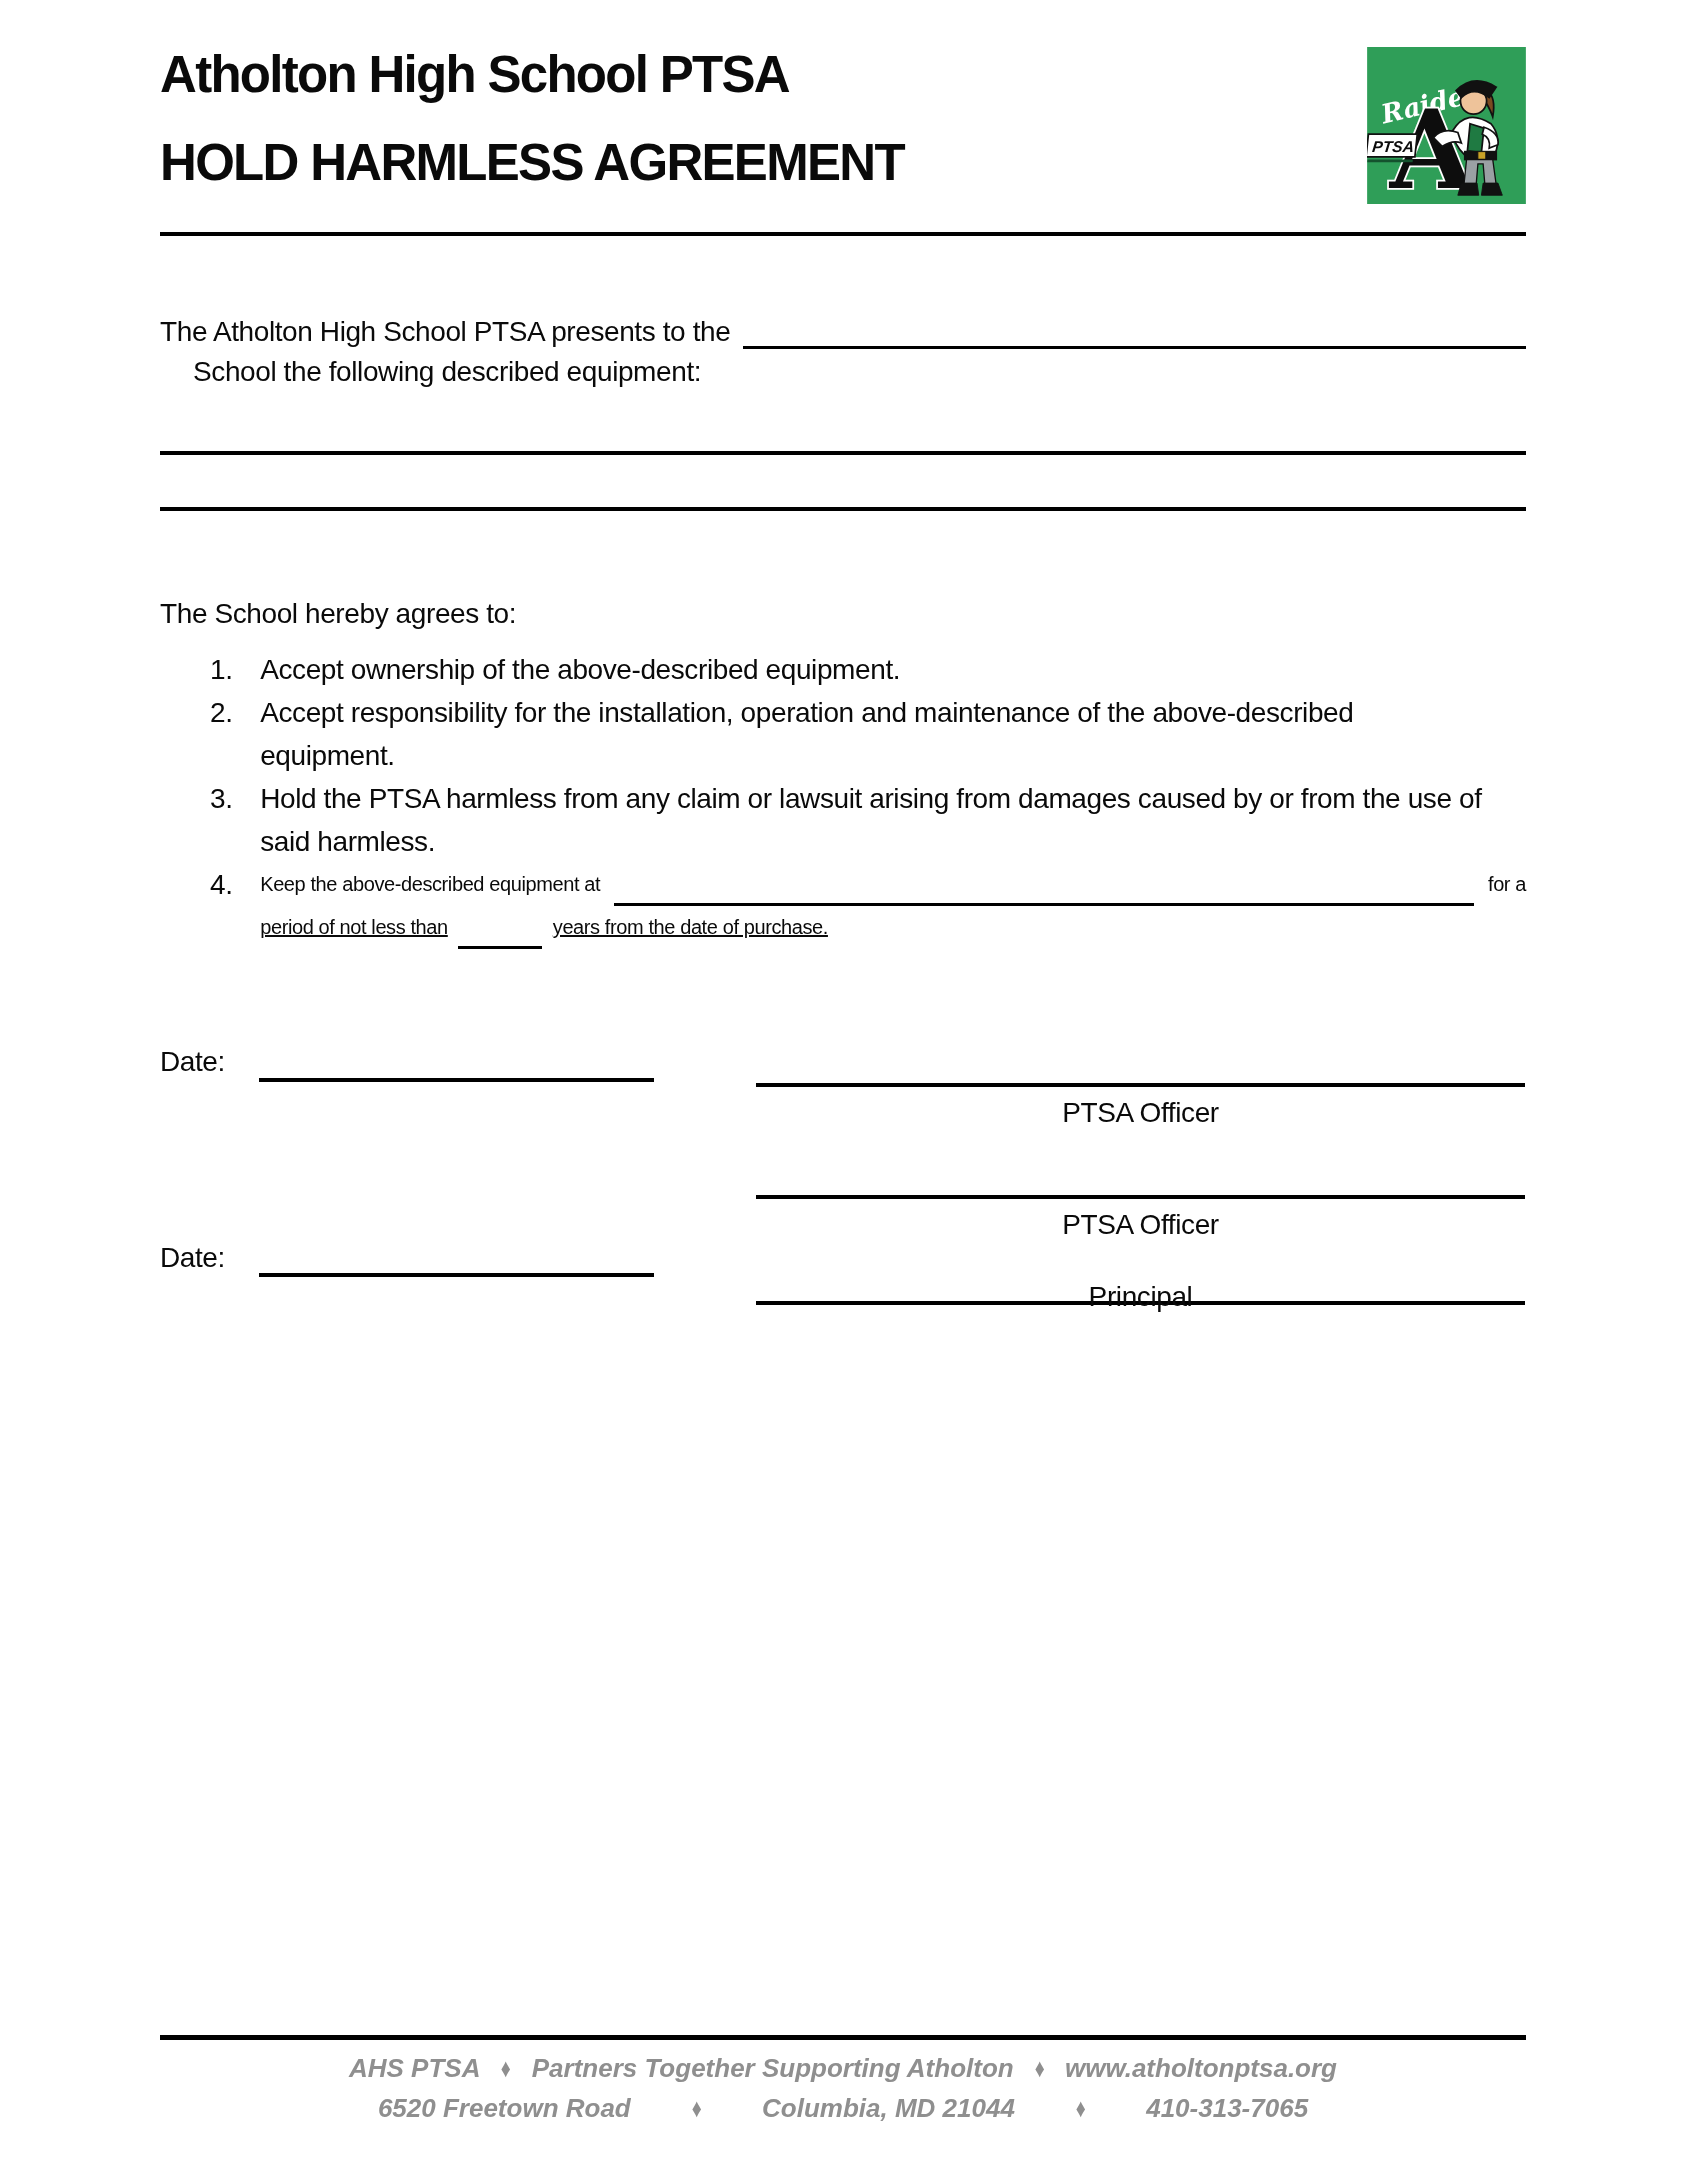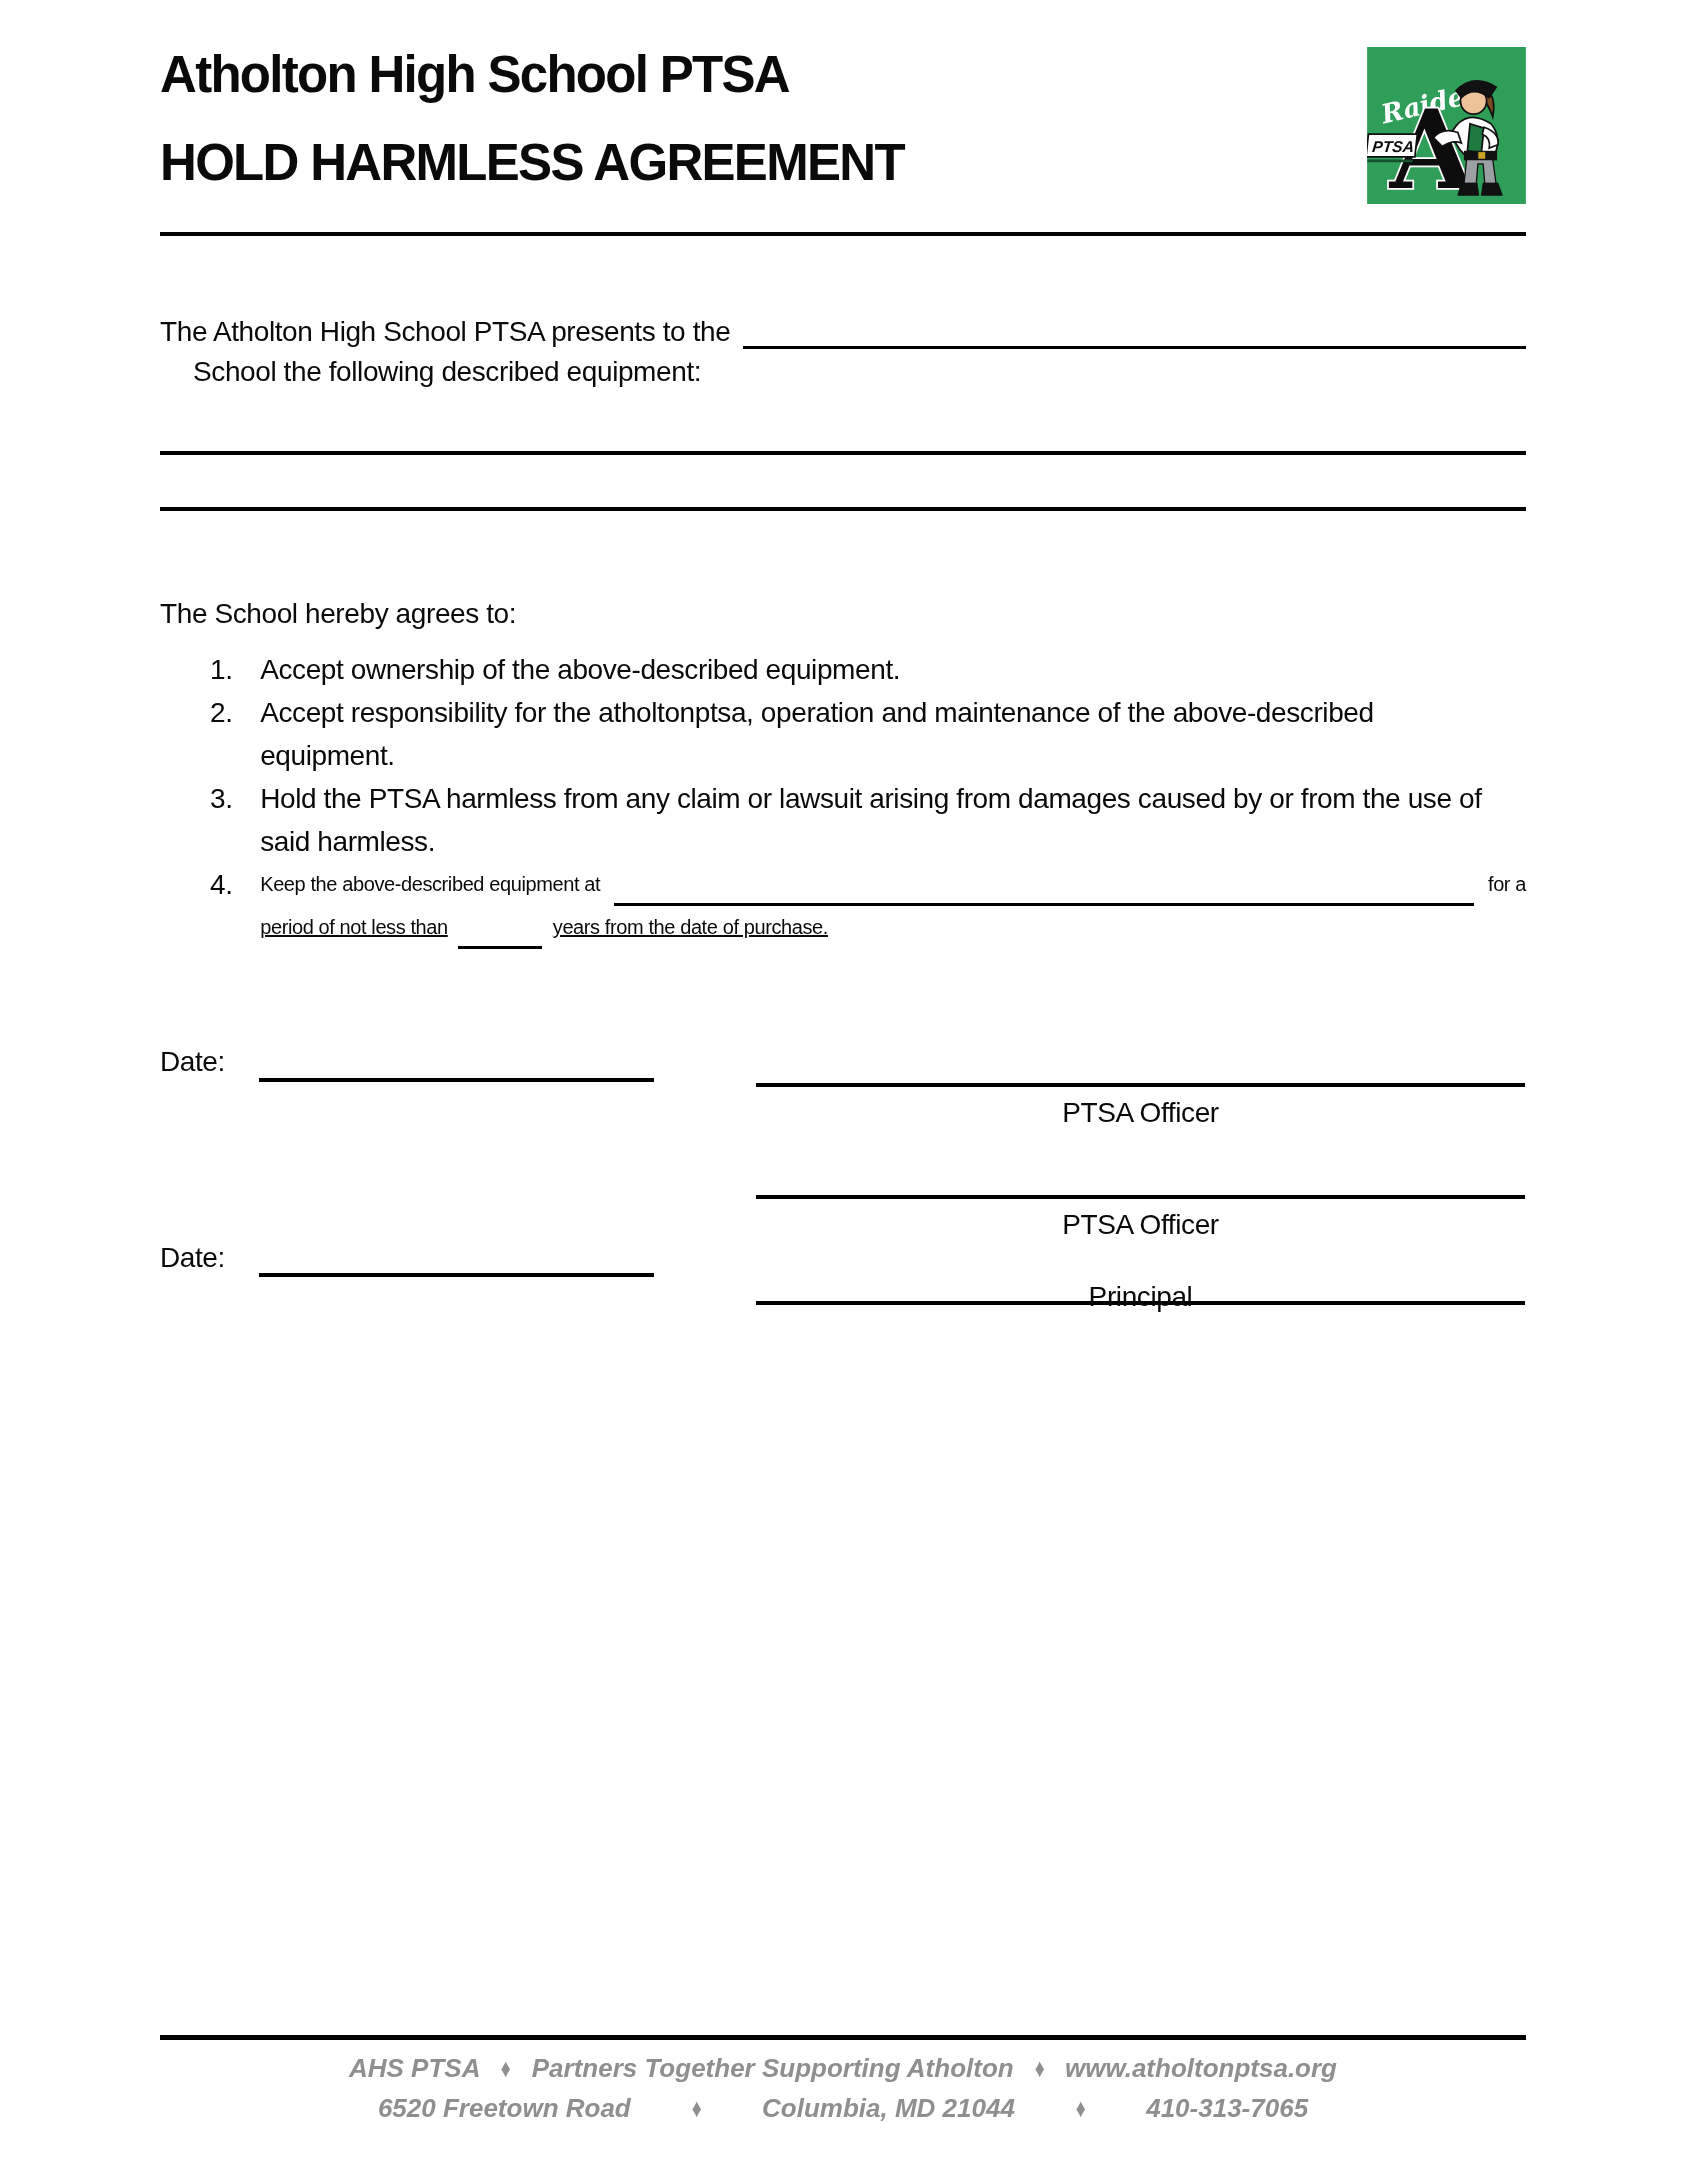--- a/index.html
+++ b/index.html
@@ -156,21 +156,21 @@
   <div class="abs list">
     <div class="litem">
       <div class="linum">1.</div>
       <div class="licontent">
         <div class="liline">Accept ownership of the above-described equipment.</div>
       </div>
     </div>
     <div class="litem">
       <div class="linum">2.</div>
       <div class="licontent">
-        <div class="liline">Accept responsibility for the atholtonptsa, operation and maintenance of the above-described</div>
+        <div class="liline">Accept responsibility for the installation, operation and maintenance of the above-described</div>
         <div class="liline">equipment.</div>
       </div>
     </div>
     <div class="litem">
       <div class="linum">3.</div>
       <div class="licontent">
         <div class="liline">Hold the PTSA harmless from any claim or lawsuit arising from damages caused by or from the use of</div>
         <div class="liline">said harmless.</div>
       </div>
     </div>

